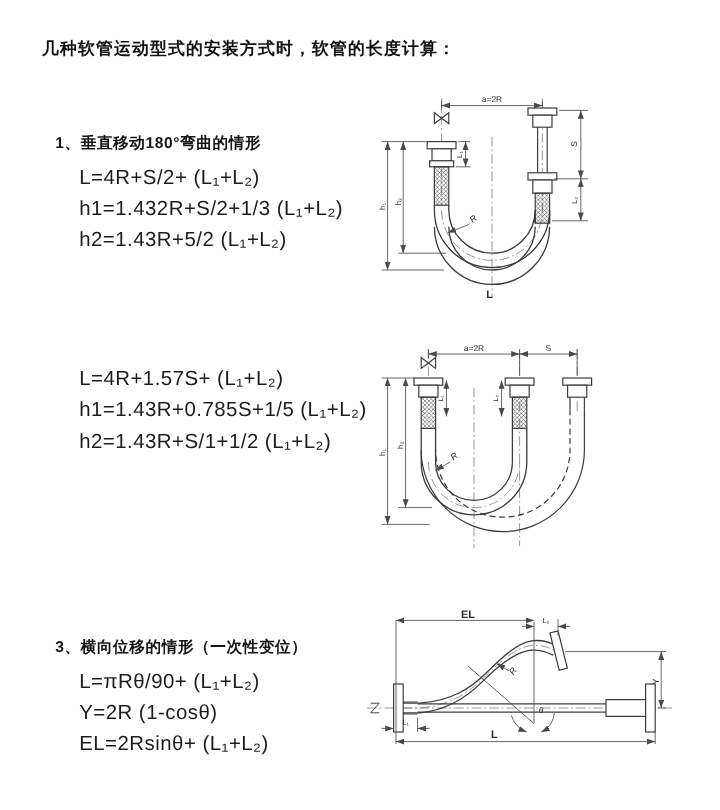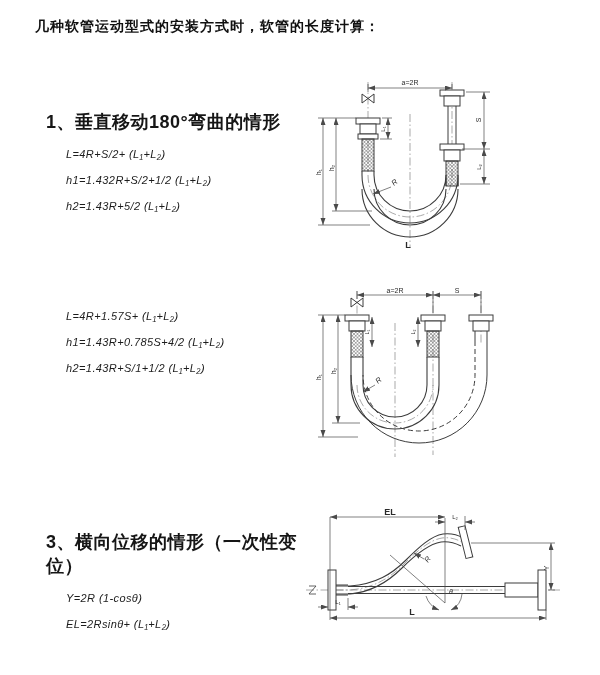--- a/index.html
+++ b/index.html
@@ -1,53 +1,54 @@
 <!DOCTYPE html>
 <html><head>
 <meta charset="utf-8">
 <style>
   html,body{margin:0;padding:0;background:#ffffff;}
   #page{position:relative;width:600px;height:675px;background:#ffffff;overflow:hidden;
         font-family:"Liberation Sans","DejaVu Sans",sans-serif;color:#1a1a1a;}
-  .title{position:absolute;left:35px;top:18px;font-size:14px;font-weight:bold;
+  .title{position:absolute;left:35px;top:32px;font-size:14px;font-weight:bold;
          letter-spacing:1px;color:#111;}
   .sec{position:absolute;left:46px;width:270px;}
-  .sec h2{margin:0 0 7px 0;font-size:18px;font-weight:bold;letter-spacing:0.5px;color:#161616;}
+  .sec h2{margin:0 0 7px 0;font-size:13px;font-weight:bold;letter-spacing:0.5px;color:#161616;}
   .formulas{padding-left:20px;}
-  .f{font-size:11px;line-height:26px;letter-spacing:0.4px;color:#1c1c1c;white-space:nowrap;font-style:italic;}
+  .f{font-size:17px;line-height:26px;letter-spacing:0.4px;color:#1c1c1c;white-space:nowrap;}
   .diag{position:absolute;}
   svg text{font-family:"Liberation Sans","DejaVu Sans",sans-serif;fill:#2a2a2a;}
 </style>
 </head>
 <body>
 
 <div id="page">
 
   <div class="title">几种软管运动型式的安装方式时，软管的长度计算：</div>
 
   <section class="sec" style="top:110px">
     <h2>1、垂直移动180°弯曲的情形</h2>
     <div class="formulas">
       <div class="f">L=4R+S/2+ (L₁+L₂)</div>
-      <div class="f">h1=1.432R+S/2+1/2 (L₁+L₂)</div>
+      <div class="f">h1=1.432R+S/2+1/3 (L₁+L₂)</div>
       <div class="f">h2=1.43R+5/2 (L₁+L₂)</div>
     </div>
   </section>
 
   <section class="sec" style="top:303px">
     <div class="formulas">
       <div class="f">L=4R+1.57S+ (L₁+L₂)</div>
-      <div class="f">h1=1.43R+0.785S+4/2 (L₁+L₂)</div>
+      <div class="f">h1=1.43R+0.785S+1/5 (L₁+L₂)</div>
       <div class="f">h2=1.43R+S/1+1/2 (L₁+L₂)</div>
     </div>
   </section>
 
   <section class="sec" style="top:530px">
     <h2>3、横向位移的情形（一次性变位）</h2>
     <div class="formulas">
+      <div class="f">L=πRθ/90+ (L₁+L₂)</div>
       <div class="f">Y=2R (1-cosθ)</div>
       <div class="f">EL=2Rsinθ+ (L₁+L₂)</div>
     </div>
   </section>
 
   <svg class="diag" style="left:312px;top:72px" width="278" height="182" viewBox="0 0 278 182">
     <defs>
       <pattern id="braid1" width="3.5" height="3.5" patternUnits="userSpaceOnUse">
         <path d="M0,0 L3.5,3.5 M3.5,0 L0,3.5" stroke="#555" stroke-width="0.5"></path>
       </pattern>

